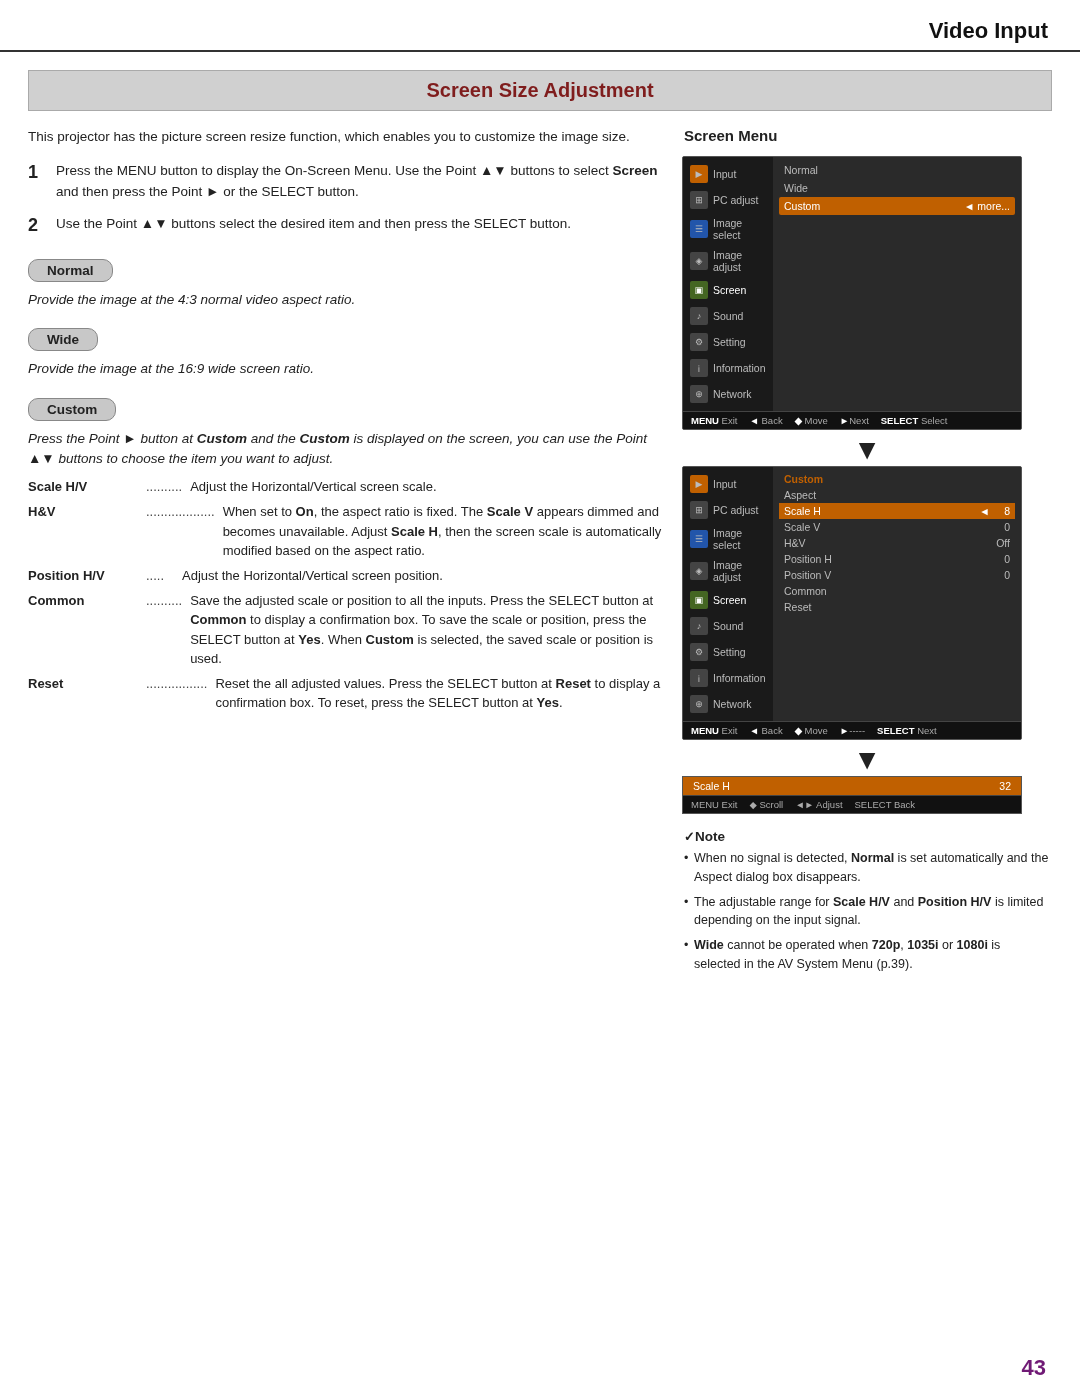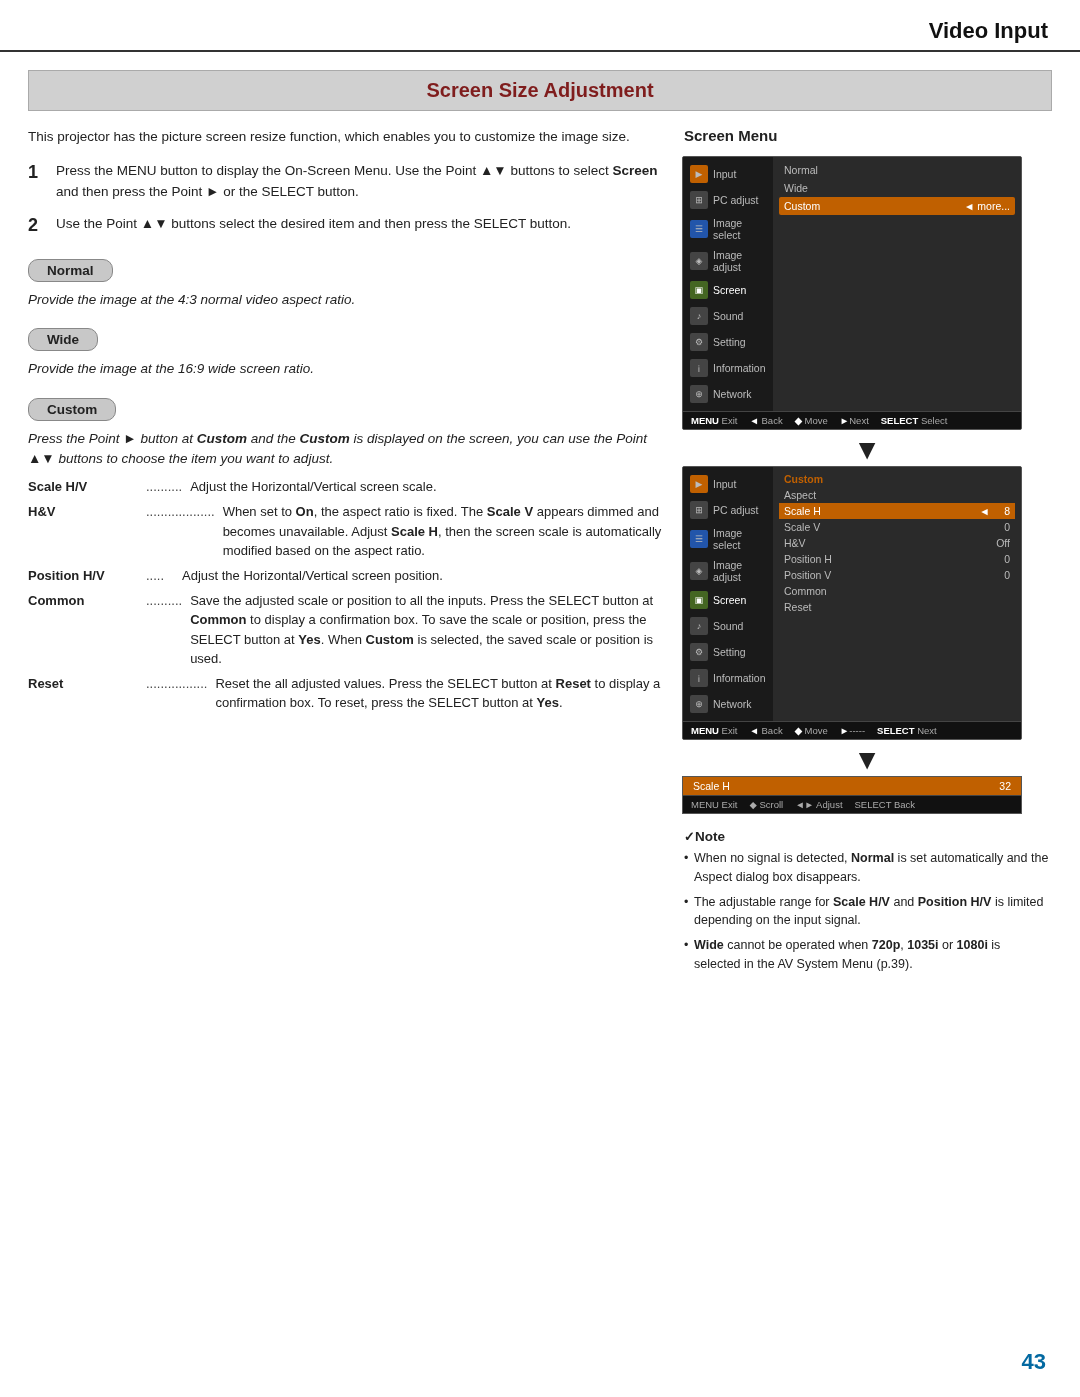--- a/index.html
+++ b/index.html
@@ -251,25 +251,25 @@
     .notes-list li::before {
       content: "•";
       position: absolute;
       left: 0;
     }
     .notes-list li b { font-weight: bold; }
 
     
     .page-number {
       position: absolute;
-      bottom: 22px;
+      bottom: 16px;
       right: 34px;
       font-size: 22px;
       font-weight: bold;
-      color: #0369a1;
+      color: #701a75;
     }
 
     
     .submenu-row {
       padding: 2px 5px;
       color: #bbb;
       font-size: 10.5px;
       display: flex;
       justify-content: space-between;
     }

